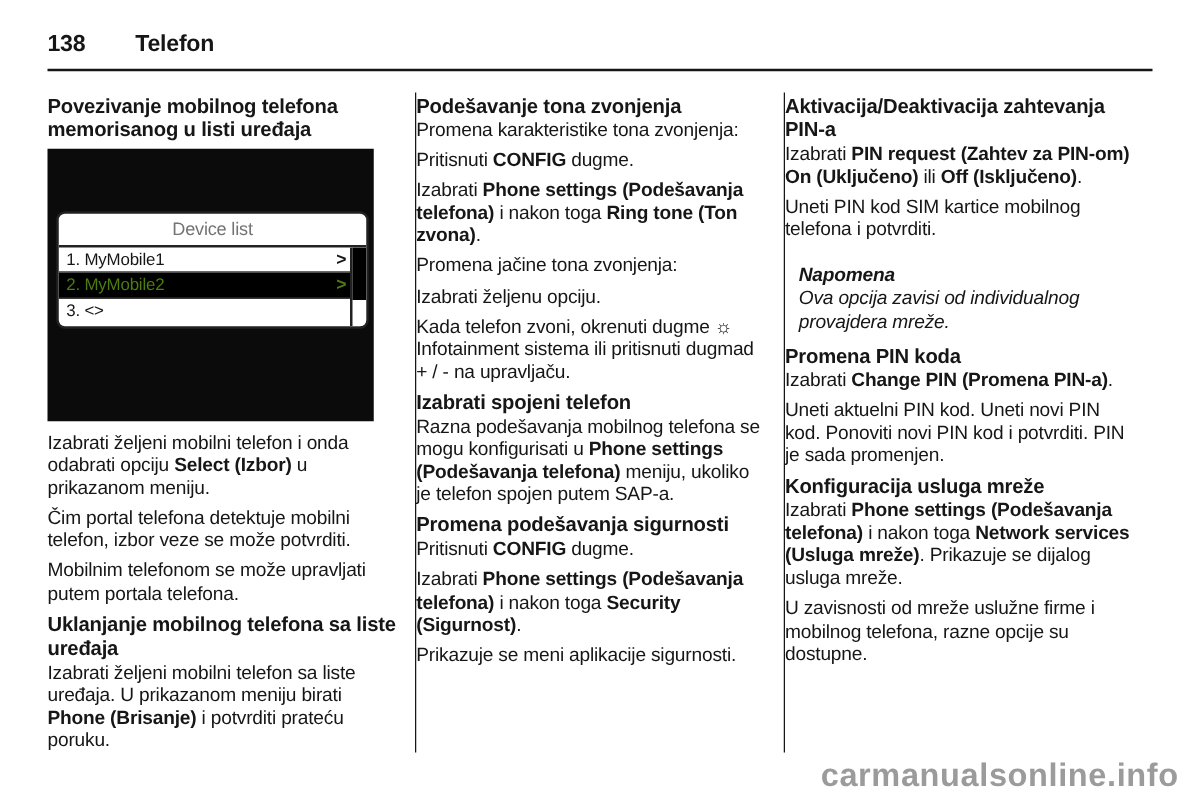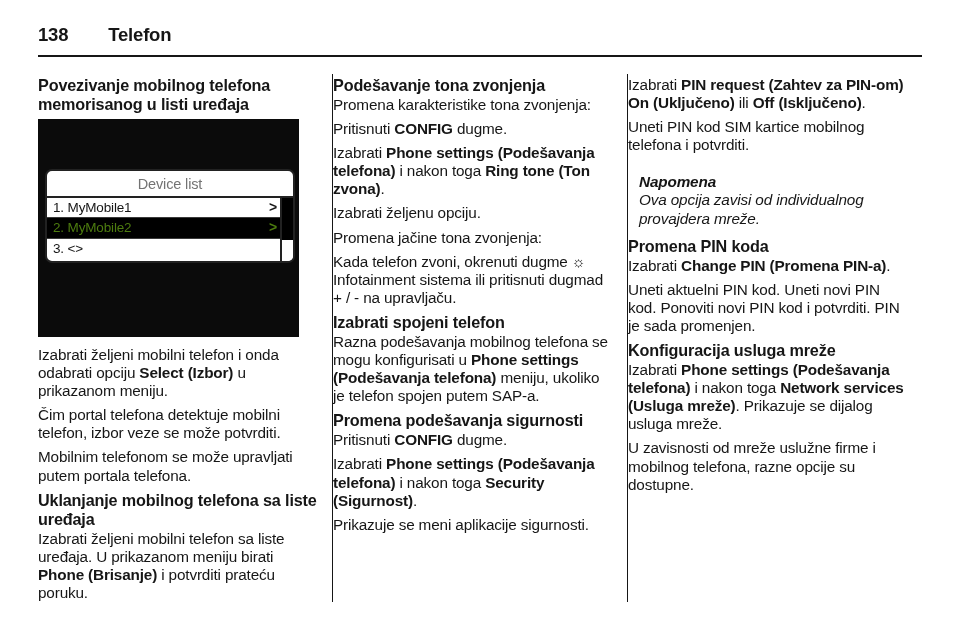--- a/index.html
+++ b/index.html
@@ -78,39 +78,41 @@
         <p><span>Čim portal telefona detektuje mobilni telefon, izbor veze se može potvrditi.</span></p>
         <p><span>Mobilnim telefonom se može upravljati putem portala telefona.</span></p>
         <h2>Uklanjanje mobilnog telefona sa liste uređaja</h2>
         <p><span>Izabrati željeni mobilni telefon sa liste uređaja. U prikazanom meniju birati </span><span class="b">Phone (Brisanje)</span><span> i potvrditi prateću poruku.</span></p>
       </div>
     <div class="col">
         <h2>Podešavanje tona zvonjenja</h2>
         <p><span>Promena karakteristike tona zvonjenja:</span></p>
         <p><span>Pritisnuti </span><span class="b">CONFIG</span><span> dugme.</span></p>
         <p><span>Izabrati </span><span class="b">Phone settings (Podešavanja telefona)</span><span> i nakon toga </span><span class="b">Ring tone (Ton zvona)</span><span>.</span></p>
+        <p><span>Promena jačine tona zvonjenja:</span></p>
         <p><span>Izabrati željenu opciju.</span></p>
-        <p><span>Promena jačine tona zvonjenja:</span></p>
         <p><span>Kada telefon zvoni, okrenuti dugme ☼ Infotainment sistema ili pritisnuti dugmad + / - na upravljaču.</span></p>
         <h2>Izabrati spojeni telefon</h2>
         <p><span>Razna podešavanja mobilnog telefona se mogu konfigurisati u </span><span class="b">Phone settings (Podešavanja telefona)</span><span> meniju, ukoliko je telefon spojen putem SAP-a.</span></p>
         <h2>Promena podešavanja sigurnosti</h2>
         <p><span>Pritisnuti </span><span class="b">CONFIG</span><span> dugme.</span></p>
         <p><span>Izabrati </span><span class="b">Phone settings (Podešavanja telefona)</span><span> i nakon toga </span><span class="b">Security (Sigurnost)</span><span>.</span></p>
         <p><span>Prikazuje se meni aplikacije sigurnosti.</span></p>
       </div>
     <div class="col">
+        <h2>Aktivacija/Deaktivacija zahtevanja PIN-a</h2>
         <p><span>Izabrati </span><span class="b">PIN request (Zahtev za PIN-om)</span><span> </span><span class="b">On (Uključeno)</span><span> ili </span><span class="b">Off (Isključeno)</span><span>.</span></p>
         <p><span>Uneti PIN kod SIM kartice mobilnog telefona i potvrditi.</span></p>
         <div class="note">
           <div class="note-title">Napomena</div>
           <p>Ova opcija zavisi od individualnog provajdera mreže.</p>
         </div>
         <h2>Promena PIN koda</h2>
         <p><span>Izabrati </span><span class="b">Change PIN (Promena PIN-a)</span><span>.</span></p>
         <p><span>Uneti aktuelni PIN kod. Uneti novi PIN kod. Ponoviti novi PIN kod i potvrditi. PIN je sada promenjen.</span></p>
         <h2>Konfiguracija usluga mreže</h2>
         <p><span>Izabrati </span><span class="b">Phone settings (Podešavanja telefona)</span><span> i nakon toga </span><span class="b">Network services (Usluga mreže)</span><span>. Prikazuje se dijalog usluga mreže.</span></p>
         <p><span>U zavisnosti od mreže uslužne firme i mobilnog telefona, razne opcije su dostupne.</span></p>
       </div>
   </div>
 
+  <div class="watermark">carmanualsonline.info</div>
 </div>
 
 </body></html>

